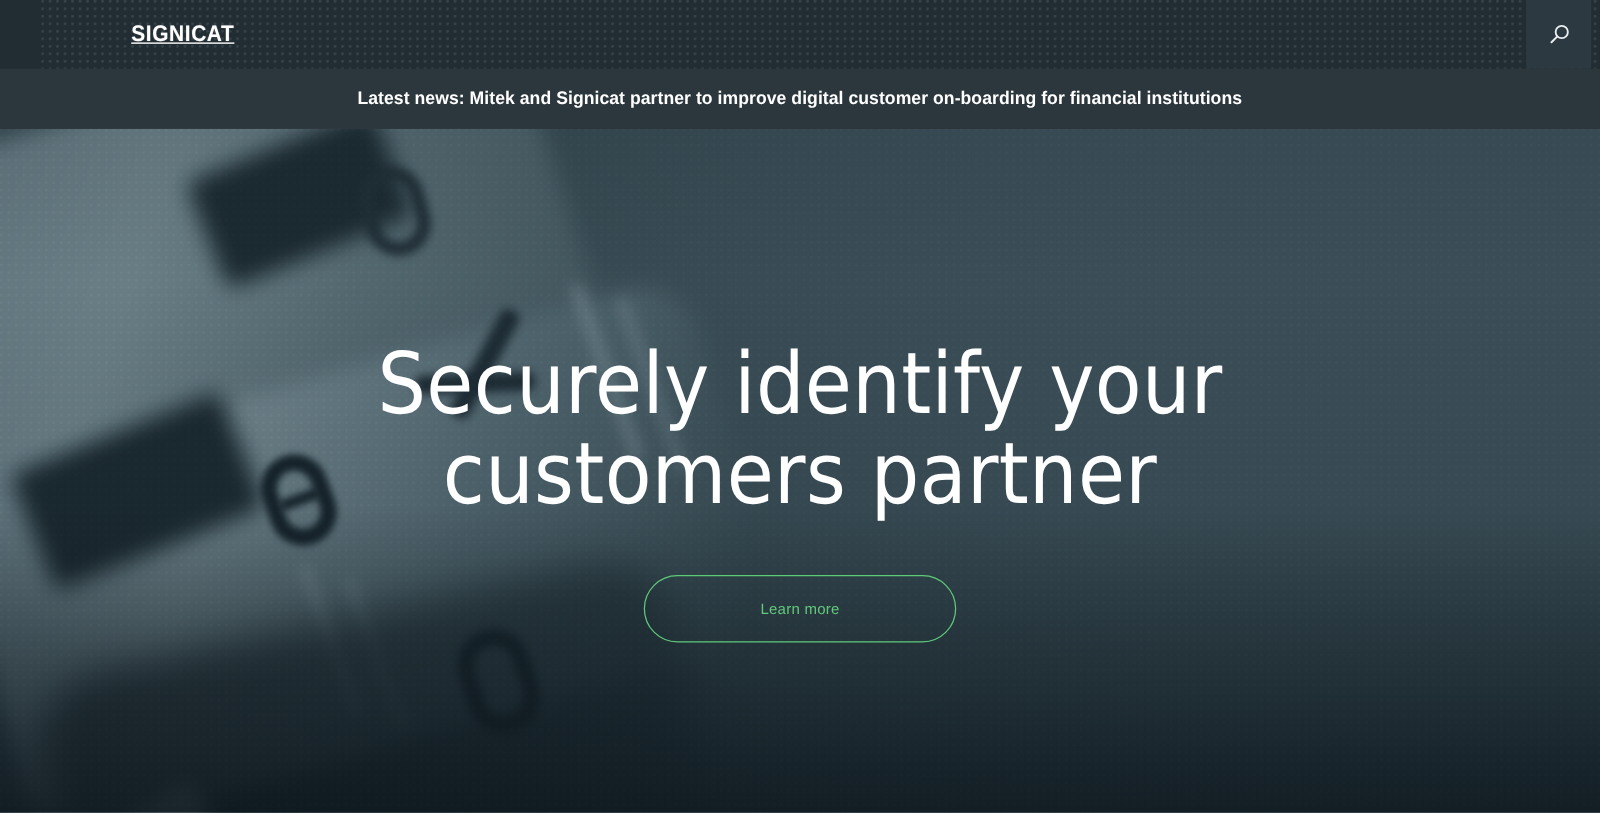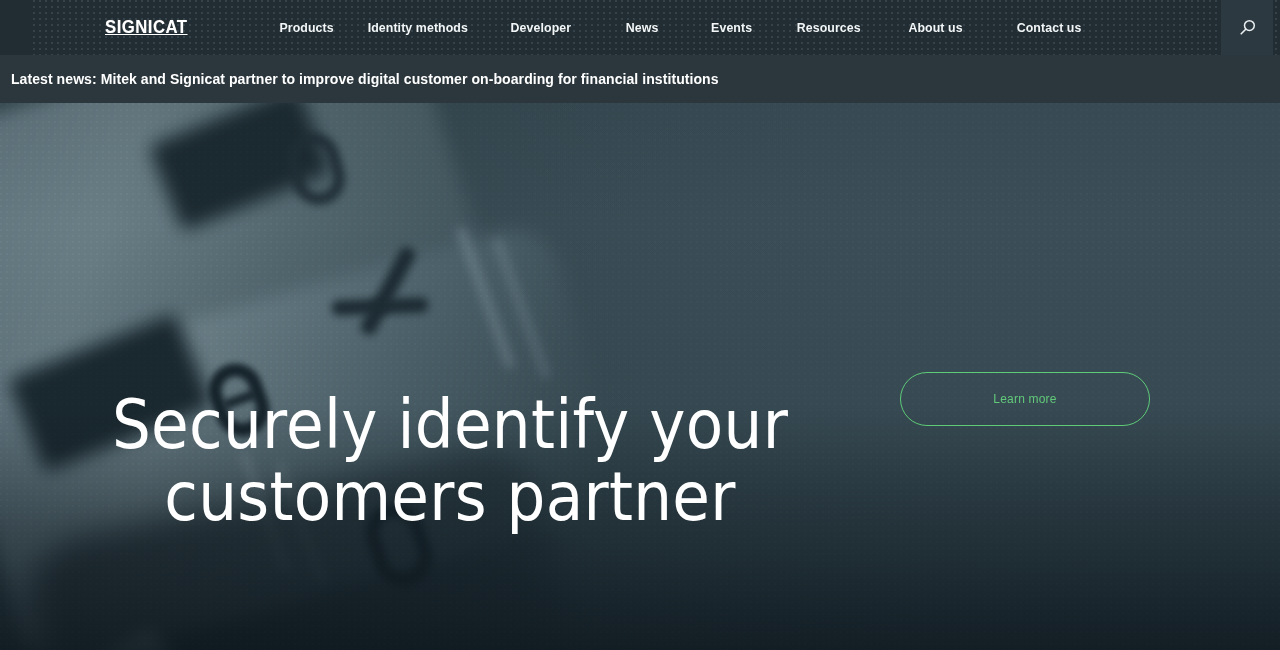--- a/index.html
+++ b/index.html
@@ -67,21 +67,21 @@
     display:flex; align-items:center; justify-content:center;
     cursor:pointer;
   }
   #search-panel svg { display:block; }
 
   
   #news-banner {
     position:absolute; top:55px; left:0;
     width:1280px; height:48px;
     background:#2c373d;
-    display:flex; align-items:center; justify-content:flex-start;
+    display:flex; align-items:center; justify-content:center;
     z-index:25;
   }
   #news-text {
     color:#ffffff;
     font-size:14.5px;
     font-weight:bold;
     letter-spacing:0.05px;
     font-family:"Liberation Sans Narrow","Liberation Sans", sans-serif;
     transform:scaleX(0.97);
     white-space:nowrap;
@@ -137,21 +137,21 @@
   }
   #hero-dots {
     position:absolute; inset:0;
     background-image:
       radial-gradient(circle at 1px 1px, rgba(255,255,255,0.045) 1px, transparent 1.3px);
     background-size:6px 6px;
     mix-blend-mode:overlay;
   }
   #hero-content {
     position:absolute; inset:0;
-    display:flex; flex-direction:row;
+    display:flex; flex-direction:column;
     align-items:center;
     z-index:5;
   }
   #hero-title {
     margin-top:169px;
     width:900px;
     text-align:center;
     color:#ffffff;
     font-size:68px;
     line-height:72px;
@@ -173,46 +173,20 @@
     cursor:pointer;
   }
 </style>
 </head>
 <body>
 
 <div id="navbar">
 
   <a id="logo" href="#">SIGNICAT</a>
 
-  <nav id="nav-links">
-    <div class="nav-item i0">
-      <a class="nav-link" href="#">Products</a>
-    </div>
-    <div class="nav-item i1">
-      <a class="nav-link" href="#">Identity methods</a>
-    </div>
-    <div class="nav-item i2">
-      <a class="nav-link" href="#">Developer</a>
-    </div>
-    <div class="nav-item i3">
-      <a class="nav-link" href="#">News</a>
-    </div>
-    <div class="nav-item i4">
-      <a class="nav-link" href="#">Events</a>
-    </div>
-    <div class="nav-item i5">
-      <a class="nav-link" href="#">Resources</a>
-    </div>
-    <div class="nav-item i6">
-      <a class="nav-link" href="#">About us</a>
-    </div>
-    <div class="nav-item i7">
-      <a class="nav-link" href="#">Contact us</a>
-    </div>
-  </nav>
 
   <div id="search-panel">
     <span>
       <svg width="20" height="20" viewBox="0 0 20 20" fill="none">
         <circle cx="12.4" cy="7.6" r="4.9" stroke="#e9eef0" stroke-width="1.5"></circle>
         <line x1="8.7" y1="11.3" x2="4.2" y2="15.8" stroke="#e9eef0" stroke-width="1.6" stroke-linecap="round"></line>
       </svg>
     </span>
   </div>
 </div>

